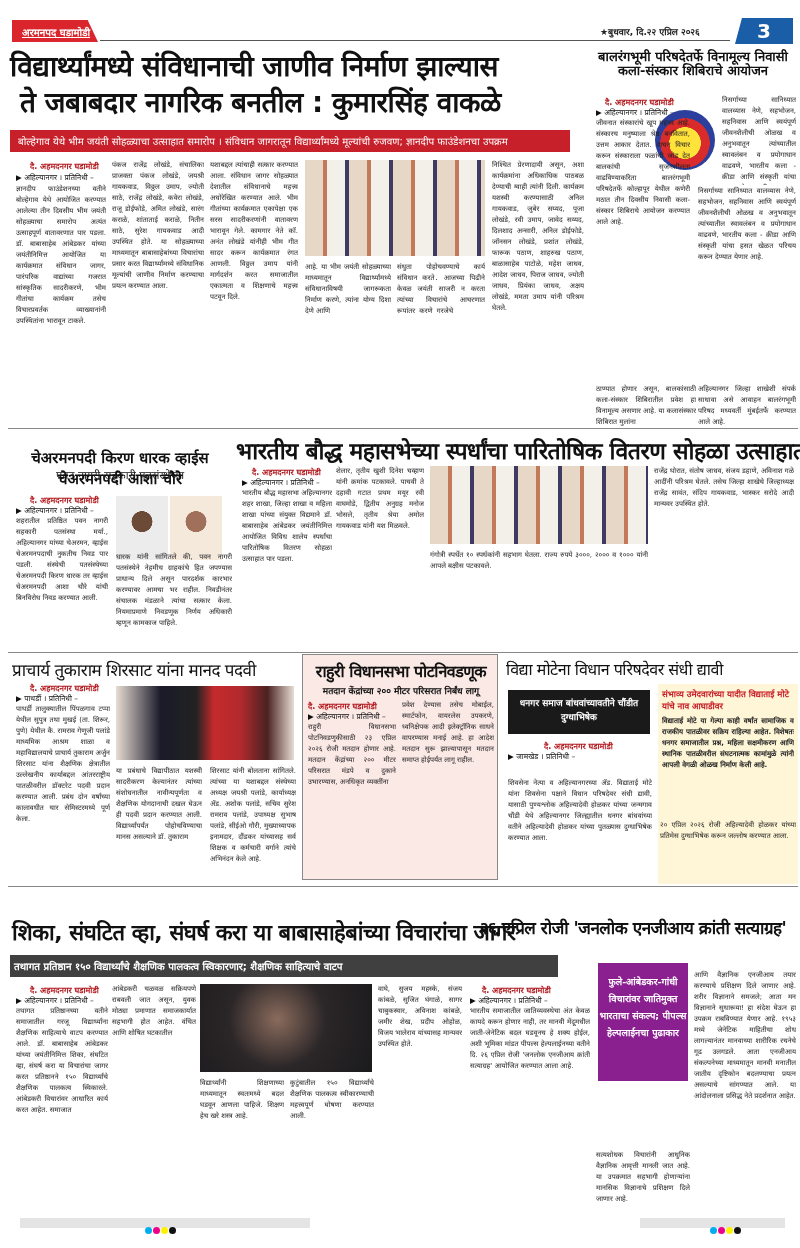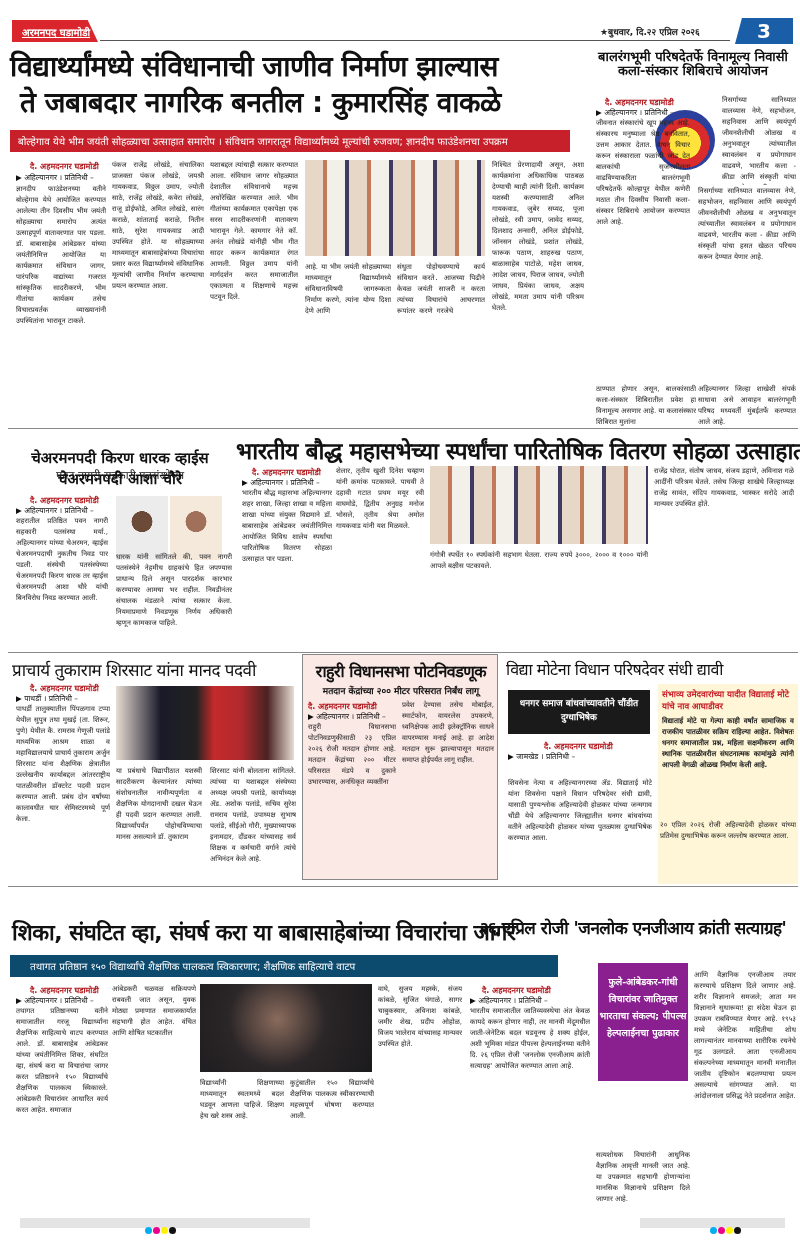--- a/index.html
+++ b/index.html
@@ -21,21 +21,21 @@
   .photo.grad { background: linear-gradient(90deg, #e8ddd3 0%, #1a1a2a 25%, #222 45%, #c52a2c 55%, #b2292d 70%, #4b2222 85%, #e6ddd3 100%); }
   .photo.night { background: radial-gradient(circle at 45% 40%, #8a6b5c 0%, #2b2628 45%, #1a1a1c 100%); }
   .photo.portrait1 { background: radial-gradient(circle at 50% 40%, #6b4a38 0 22%, #ececec 23% 100%); }
   .photo.portrait2 { background: radial-gradient(circle at 50% 40%, #a0705a 0 22%, #f5e9dc 23% 100%); }
   .rule { background: #888; height: 1px; }
   .side-head { font-weight: bold; font-size: 13px; text-align: center; color: #111; line-height: 14px; }
   .logo { left: 655px; top: 110px; width: 60px; height: 60px; border-radius: 50%; background: radial-gradient(circle at 50% 55%, #ffe33b 0 35%, #d92b2b 36% 55%, #2c3f9c 56% 100%); }
   .box-pink { left: 302px; top: 654px; width: 196px; height: 226px; background: #fbe9e6; border: 1px solid #888; }
   .box-yellow { left: 658px; top: 684px; width: 140px; height: 200px; background: #fff6d7; }
   .box-black { left: 508px; top: 690px; width: 142px; height: 44px; background: #1a1a1a; color: #fff; text-align: center; font-size: 9px; font-weight: bold; padding-top: 6px; line-height: 14px; }
-  .magenta-strip { left: 10px; top: 955px; width: 548px; height: 22px; background: #0c4a6e; color: #fff; font-size: 10px; padding: 4px 20px; white-space: nowrap; overflow: hidden; }
+  .magenta-strip { left: 10px; top: 955px; width: 548px; height: 22px; background: #404040; color: #fff; font-size: 10px; padding: 4px 4px; white-space: nowrap; overflow: hidden; font-weight: bold; }
   .purple-box { left: 598px; top: 963px; width: 90px; height: 118px; background: #8a1f8f; color: #fff; font-weight: bold; font-size: 9.5px; text-align: center; padding-top: 10px; line-height: 17px; }
   .cmyk { height: 10px; background: #e4e4e4; }
   .dot { width: 7px; height: 7px; border-radius: 50%; display: inline-block; margin: 1px 1px 0 0; }
 </style>
 </head>
 <body>
 
 <div class="abs masthead-brand">अरमनपद घडामोडी</div>
 <div class="abs masthead-rule"></div>
 <div class="abs masthead-date">★बुधवार, दि.२२ एप्रिल २०२६</div>

